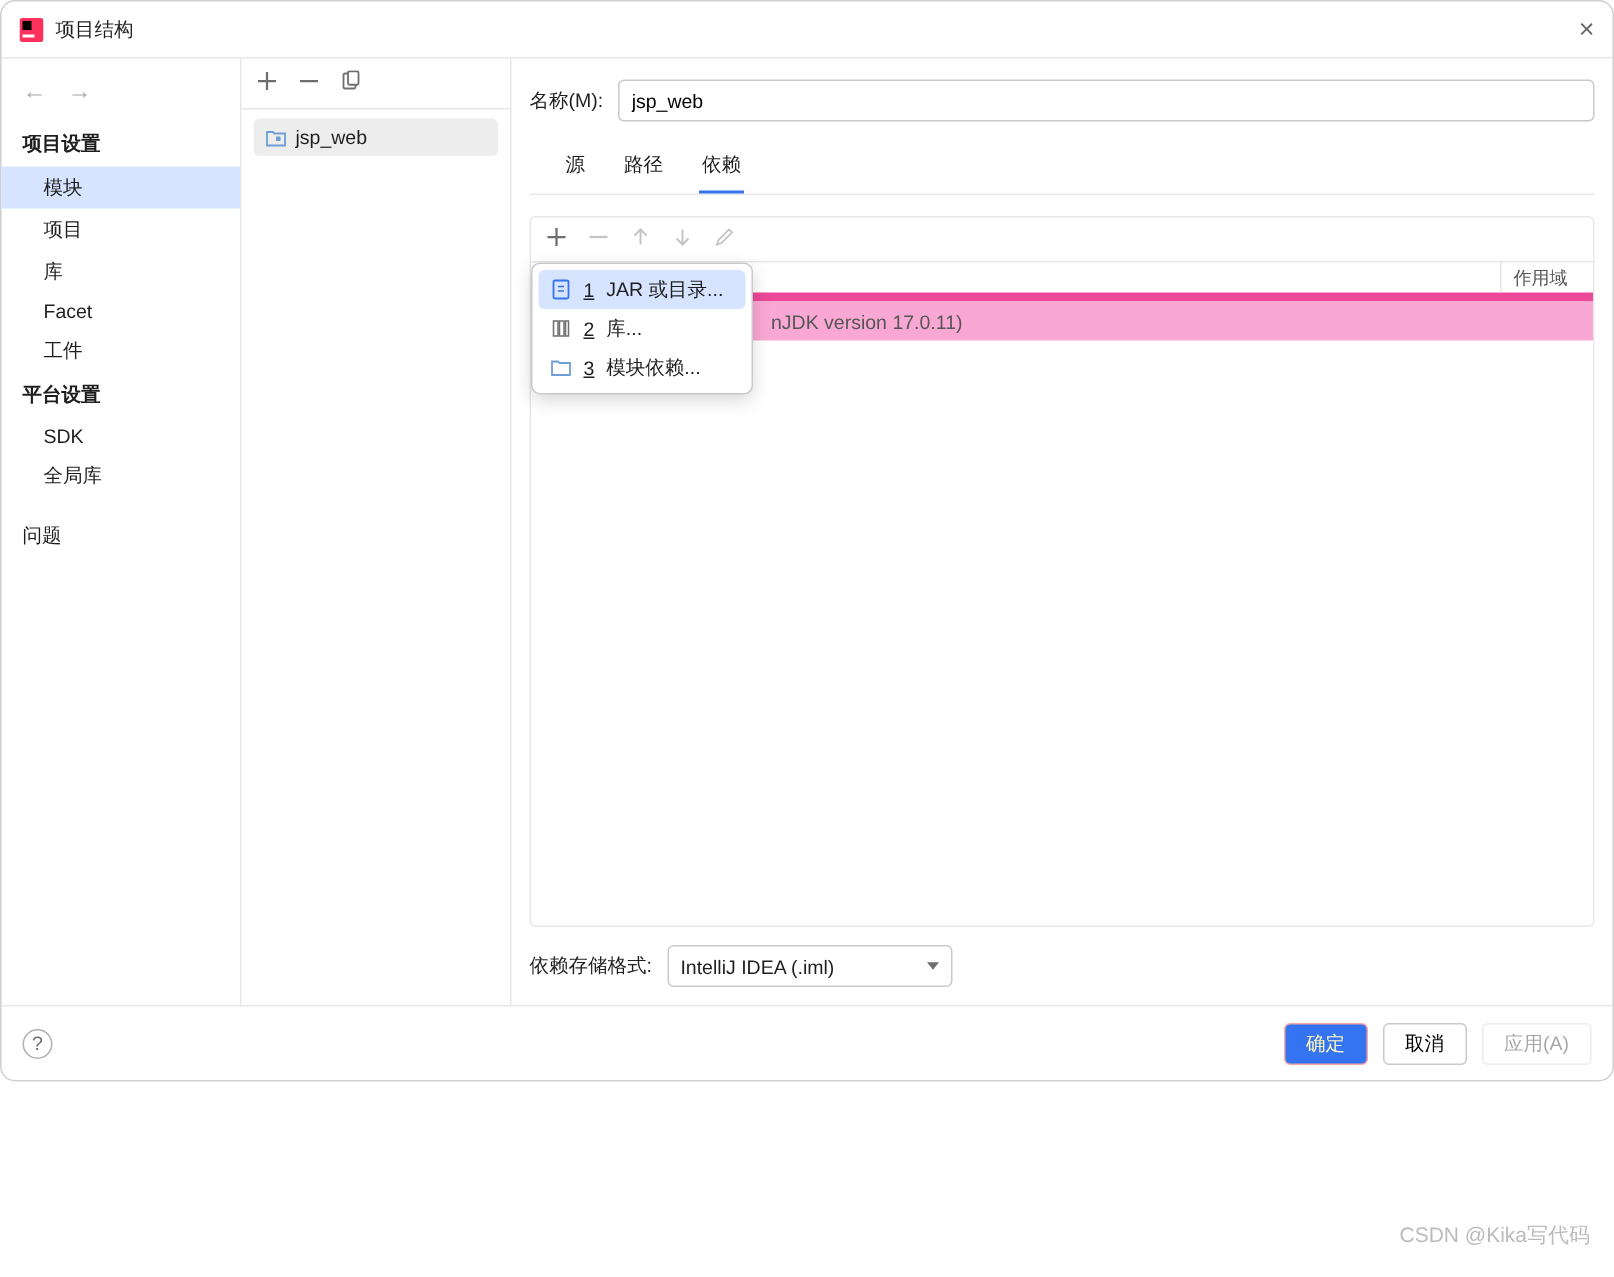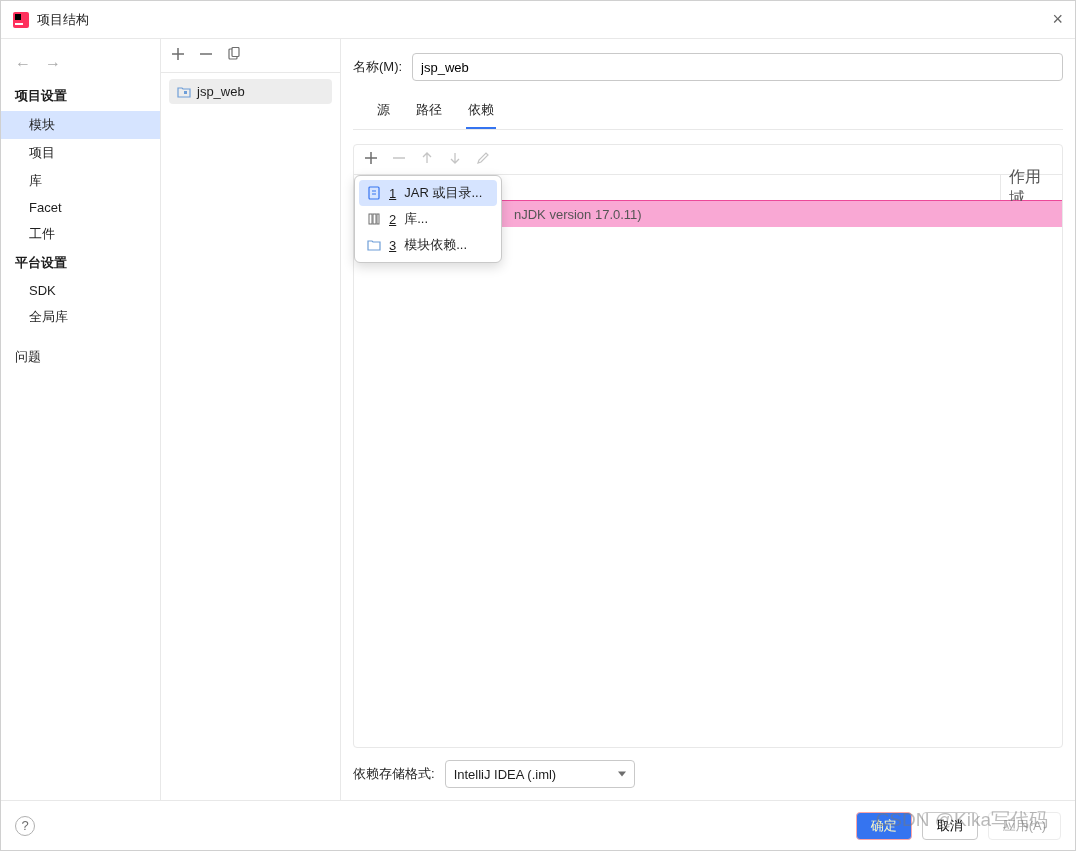--- a/index.html
+++ b/index.html
@@ -1,17 +1,17 @@
 <!DOCTYPE html>
 <html><head>
 <meta charset="utf-8">
 <style>
 * { box-sizing: border-box; margin: 0; padding: 0; }
 body { font-family: -apple-system, "Segoe UI", "Microsoft YaHei", sans-serif; font-size: 13px; color: #1e1e1e; background: #fff; width: 1076px; height: 851px; overflow: hidden; position: relative; }
-.window { width: 1076px; height: 851px; display: flex; flex-direction: column; border: 1px solid #d0d0d0; border-radius: 0; }
+.window { width: 1076px; height: 721px; display: flex; flex-direction: column; border: 1px solid #d0d0d0; border-radius: 10px; }
 .titlebar { height: 38px; display: flex; align-items: center; padding: 0 12px; border-bottom: 1px solid #e8e8e8; }
 .titlebar .app-icon { width: 16px; height: 16px; margin-right: 8px; }
 .titlebar .title { font-size: 13px; color: #1e1e1e; }
 .titlebar .close { margin-left: auto; font-size: 18px; color: #666; cursor: pointer; }
 .body { flex: 1; display: flex; min-height: 0; }
 .leftnav { width: 160px; border-right: 1px solid #e8e8e8; display: flex; flex-direction: column; padding-top: 6px; }
 .navarrows { display: flex; gap: 14px; padding: 8px 14px 10px; color: #aaa; font-size: 16px; }
 .section-title { font-weight: 600; padding: 6px 14px; font-size: 13px; }
 .nav-item { padding: 5px 14px 5px 28px; font-size: 13px; cursor: pointer; }
 .nav-item.selected { background: #d6e4ff; }
@@ -27,36 +27,36 @@
 .tabs { display: flex; gap: 22px; padding: 0 22px; border-bottom: 1px solid #e8e8e8; margin-bottom: 14px; }
 .tab { padding: 6px 2px 8px; font-size: 13px; color: #1e1e1e; cursor: pointer; border-bottom: 2px solid transparent; }
 .tab.active { border-bottom: 2px solid #3574f0; }
 .dropdown { height: 28px; border: 1px solid #c9c9c9; border-radius: 4px; padding: 0 24px 0 8px; display: flex; align-items: center; gap: 6px; font-size: 13px; background: #fff; position: relative; min-width: 0; }
 .dropdown::after { content: ""; position: absolute; right: 8px; top: 50%; width: 0; height: 0; border-left: 4px solid transparent; border-right: 4px solid transparent; border-top: 5px solid #6e6e6e; transform: translateY(-50%); }
 .btn { height: 28px; padding: 0 14px; border: 1px solid #c9c9c9; border-radius: 4px; background: #fff; font-size: 13px; cursor: pointer; display: inline-flex; align-items: center; }
 .deps { flex: 1; display: flex; flex-direction: column; border: 1px solid #e8e8e8; border-radius: 4px; min-height: 0; position: relative; }
 .deps-toolbar { height: 30px; display: flex; align-items: center; gap: 14px; padding: 0 10px; border-bottom: 1px solid #e8e8e8; color: #6e6e6e; }
 .deps-toolbar svg { width: 14px; height: 14px; }
 .deps-toolbar .disabled { opacity: 0.4; }
-.deps-header { display: flex; height: 26px; border-bottom: 1px solid #ec4899; font-size: 16px; color: #555; margin-left: 16px; }
+.deps-header { display: flex; height: 26px; border-bottom: 6px solid #ec4899; font-size: 12px; color: #555; margin-left: 16px; }
 .deps-header .left { flex: 1; }
 .deps-header .right { width: 62px; border-left: 1px solid #e8e8e8; display: flex; align-items: center; padding: 0 8px; }
 .deps-row { display: flex; align-items: center; height: 26px; font-size: 13px; }
 .deps-row.selected { background: #f9a8d4; }
 .deps-row .cell { padding: 0 10px; }
 .popup { position: absolute; left: 0px; top: 30px; width: 148px; background: #fff; border: 1px solid #c9c9c9; border-radius: 6px; box-shadow: 0 4px 12px rgba(0,0,0,0.15); padding: 4px; z-index: 10; }
 .popup-item { display: flex; align-items: center; gap: 8px; padding: 4px 8px; border-radius: 4px; font-size: 13px; cursor: pointer; }
 .popup-item.hover { background: #d6e4ff; }
 .popup-item .num { text-decoration: underline; }
 .popup-item svg { width: 14px; height: 14px; flex-shrink: 0; }
 .footer { height: 50px; border-top: 1px solid #e8e8e8; display: flex; align-items: center; padding: 0 14px; gap: 10px; }
 .footer .spacer { flex: 1; }
 .btn-primary { background: #3574f0; color: #fef9c3; border: 1px solid #fca5a5; }
 .help-icon { width: 20px; height: 20px; border: 1px solid #b0b0b0; border-radius: 50%; display: flex; align-items: center; justify-content: center; color: #6e6e6e; font-size: 13px; }
-.watermark { position: absolute; right: 28px; bottom: 18px; font-size: 19px; color: rgba(120,120,120,0.5); pointer-events: none; font-weight: 400; }
+.watermark { position: absolute; right: 16px; bottom: 18px; font-size: 14px; color: rgba(120,120,120,0.5); pointer-events: none; font-weight: 400; }
 .btn.faded { opacity: 0.35; }
 </style>
 </head>
 <body>
 
 <div class="window">
   <div class="titlebar">
     <span class="app-icon">
       <svg viewBox="0 0 16 16">
           <rect width="16" height="16" rx="2" fill="#fe315d"></rect>

